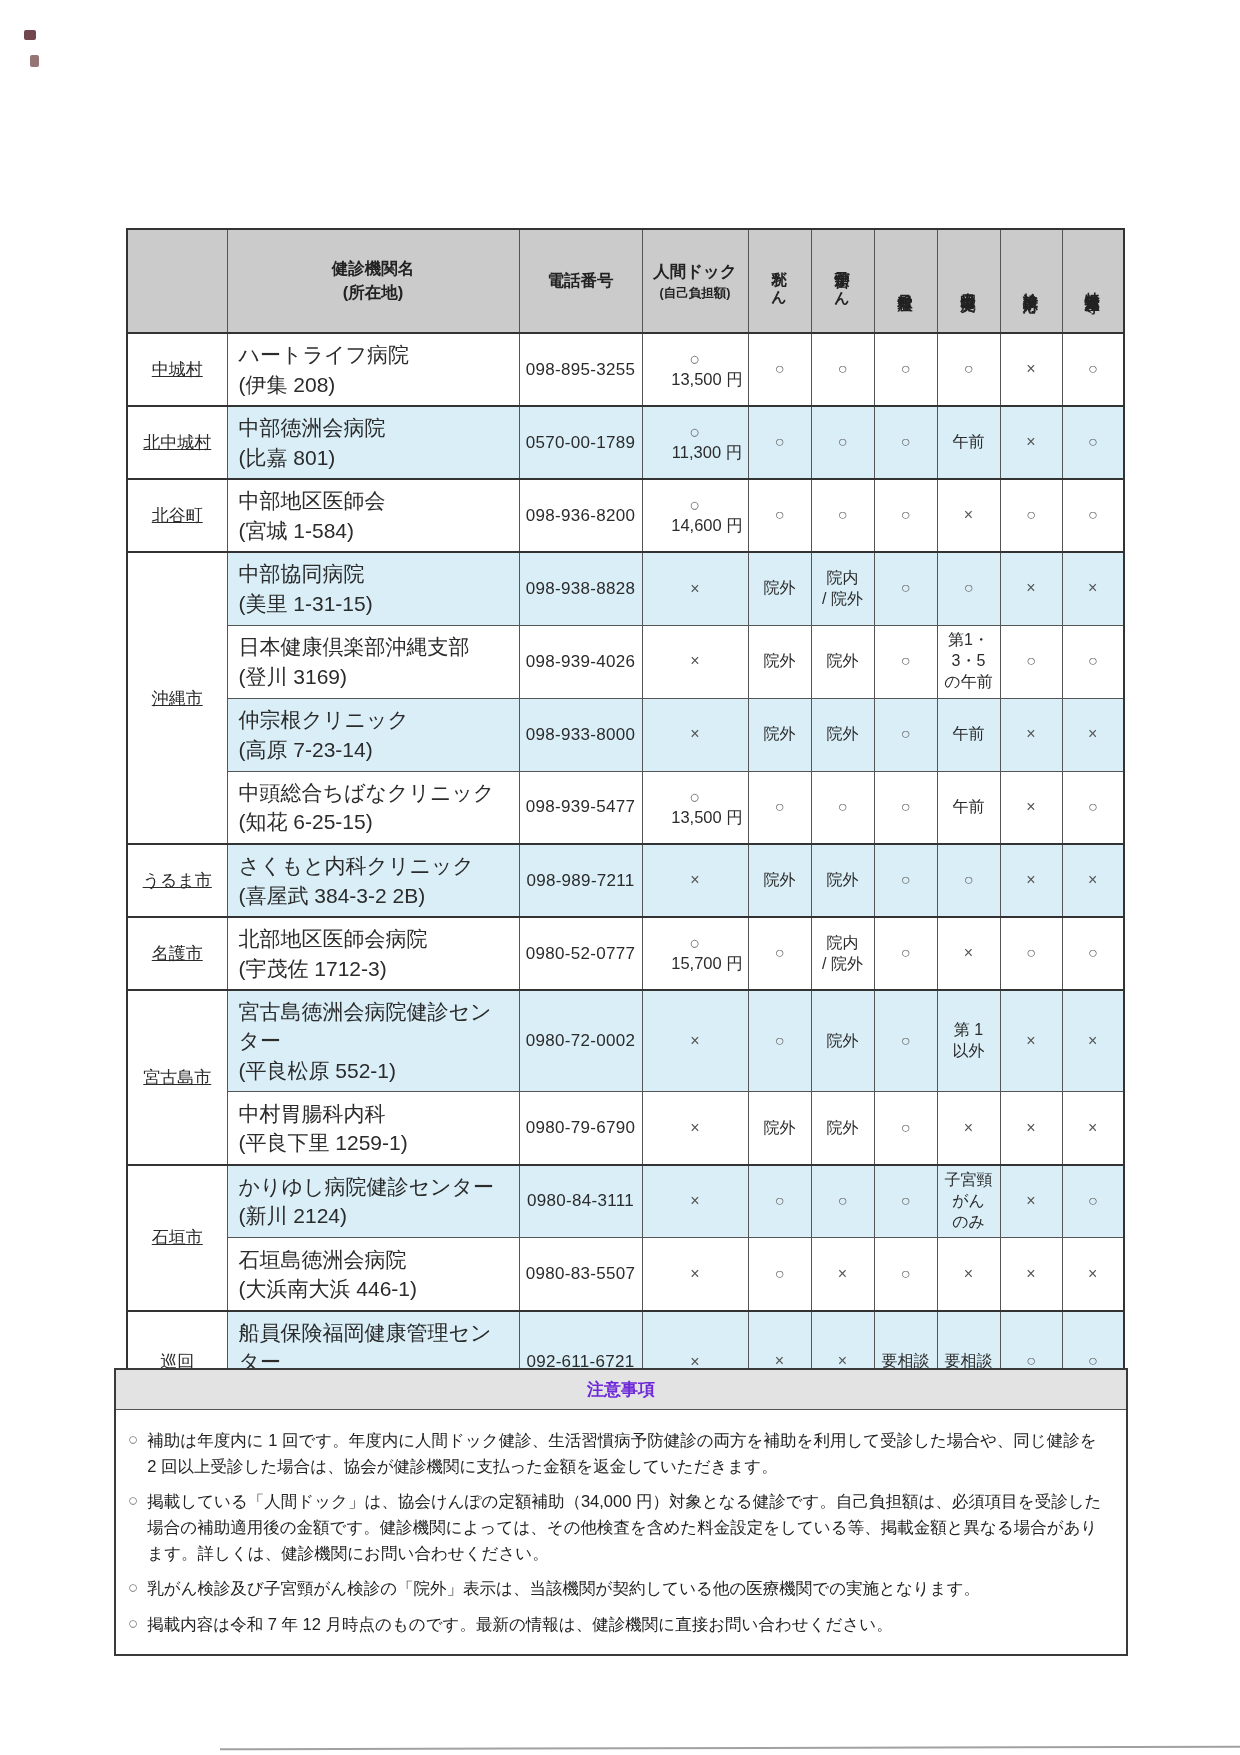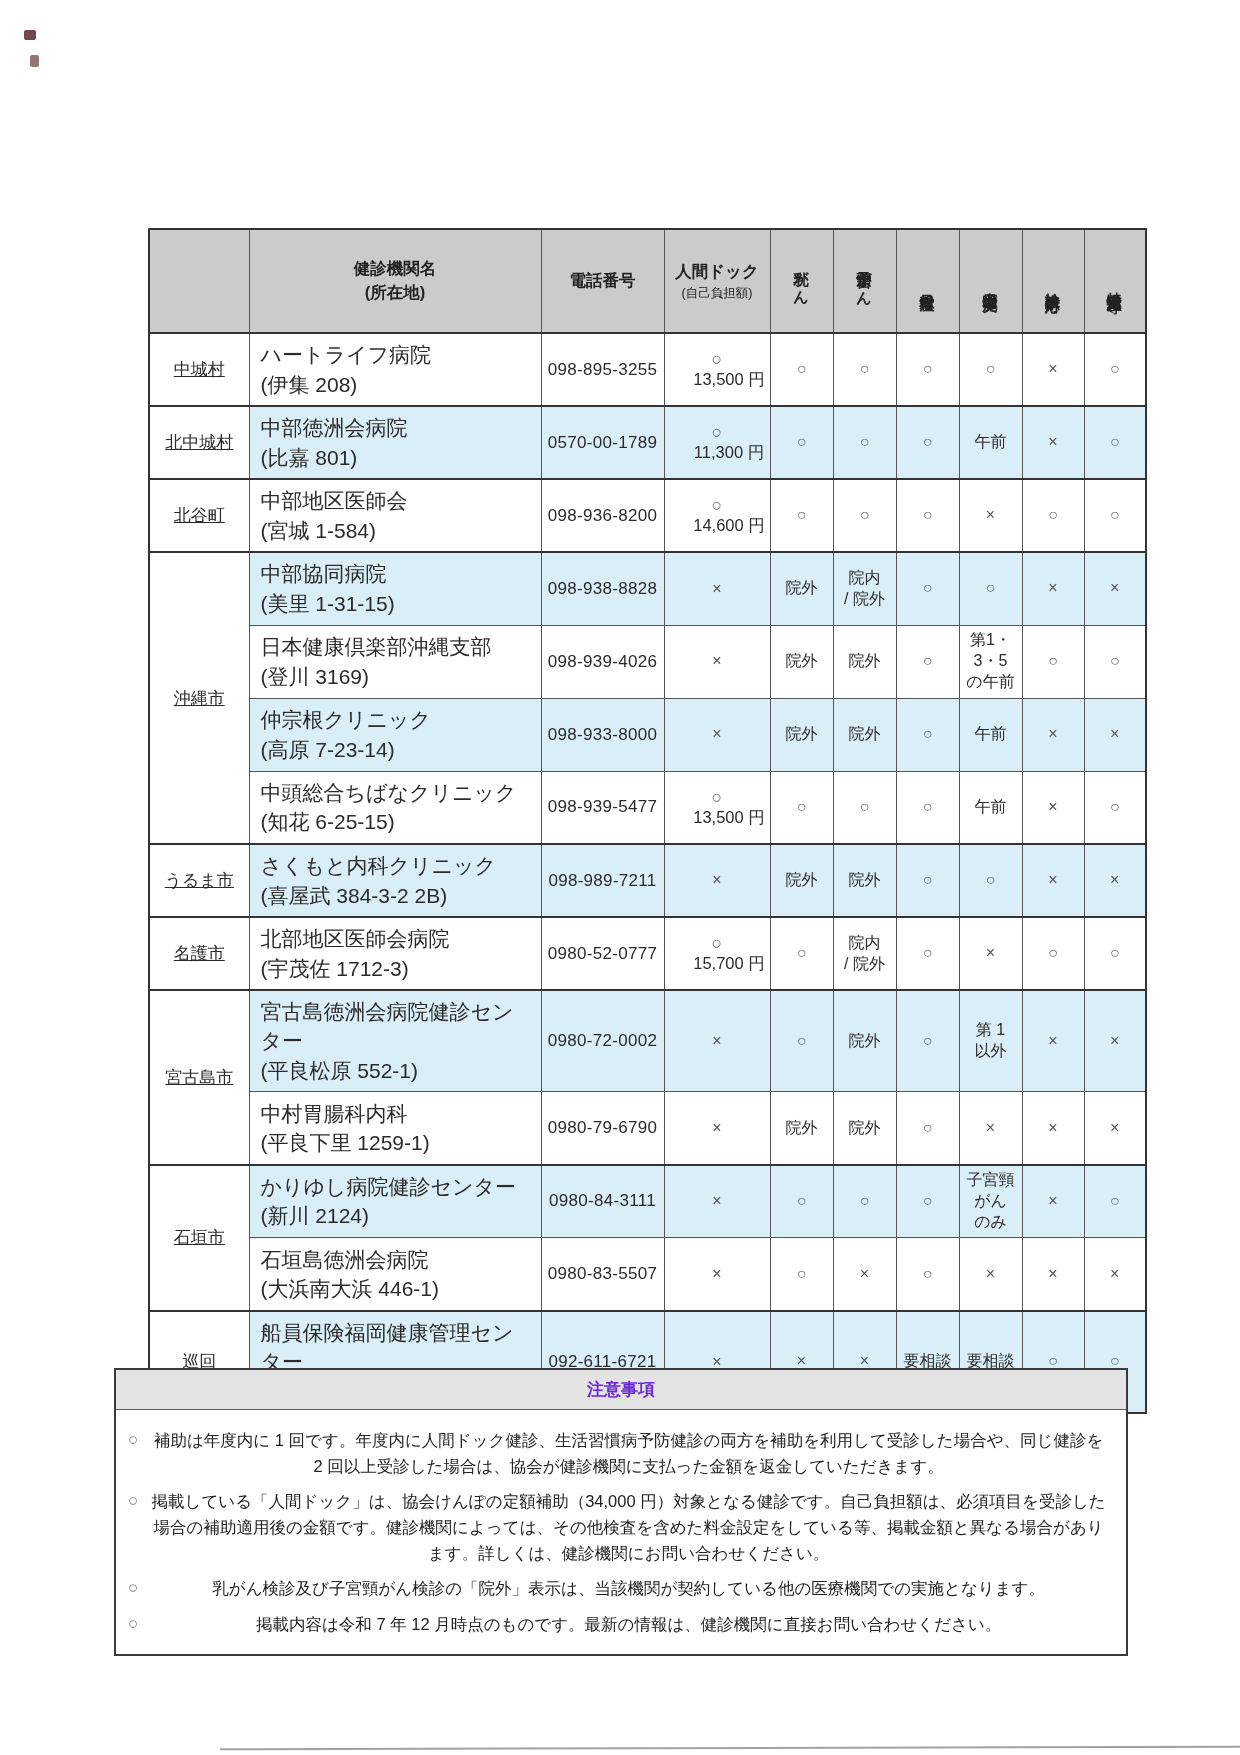--- a/index.html
+++ b/index.html
@@ -22,29 +22,28 @@
     position:absolute; left:114px; top:138px; width:916px;
     font-size:19.5px; line-height:1.62; font-weight:600;
     color:#2293cc; letter-spacing:.2px;
   }
 
   
   .tbl-wrap { position:absolute; left:126px; top:228px; }
   table.facilities {
     border-collapse:collapse; table-layout:fixed; width:997px;
     border:2.5px solid #333;
-    margin-left:22px;
   }
   .facilities th, .facilities td { border:1px solid #555; }
   .facilities thead th {
     background:#cbcbcb; font-weight:600; color:#222;
     height:104px; padding:4px 2px; vertical-align:middle; text-align:center;
   }
   .hline { font-size:16.5px; line-height:1.45; white-space:pre-line; }
-  .dock-sub { font-size:12.5px; font-weight:400; margin-top:2px; }
+  .dock-sub { font-size:12.5px; font-weight:700; margin-top:2px; }
   .vtext {
     writing-mode:vertical-rl; text-orientation:upright;
     font-size:15px; letter-spacing:1px; line-height:1;
     margin:0 auto; display:inline-block; font-weight:600;
   }
 
   .facilities tbody tr { height:73px; }
   .facilities tbody tr.alt td { background:#d9eef7; }
   .facilities td.area { background:#ffffff !important; text-align:center; font-size:17px; padding:2px;text-decoration:underline; }
   .facilities tbody tr.group-start td { border-top:2px solid #333; }
@@ -64,21 +63,21 @@
     position:absolute; left:114px; top:1368px; width:1014px;
     border:2px solid #3a3a3a; background:#fff;
   }
   .notes-title {
     background:#e3e3e3; border-bottom:1.5px solid #555;
     text-align:center; font-weight:700; font-size:17px; padding:8px 0; color:#6d28d9;
   }
   .notes-body { padding:8px 16px 16px 12px; }
   .note-item { display:flex; gap:9px; font-size:16.5px; line-height:1.58; margin-top:9px; color:#222; }
   .note-marker { color:#7a7a7a; flex:0 0 auto; font-size:17px; }
-  .note-text { flex:1;text-align:center; }
+  .note-text { flex:1; }
 </style>
 </head>
 <body>
 
 <div class="page">
 
   <div class="artifact-1"></div>
   <div class="artifact-2"></div>
 
 

